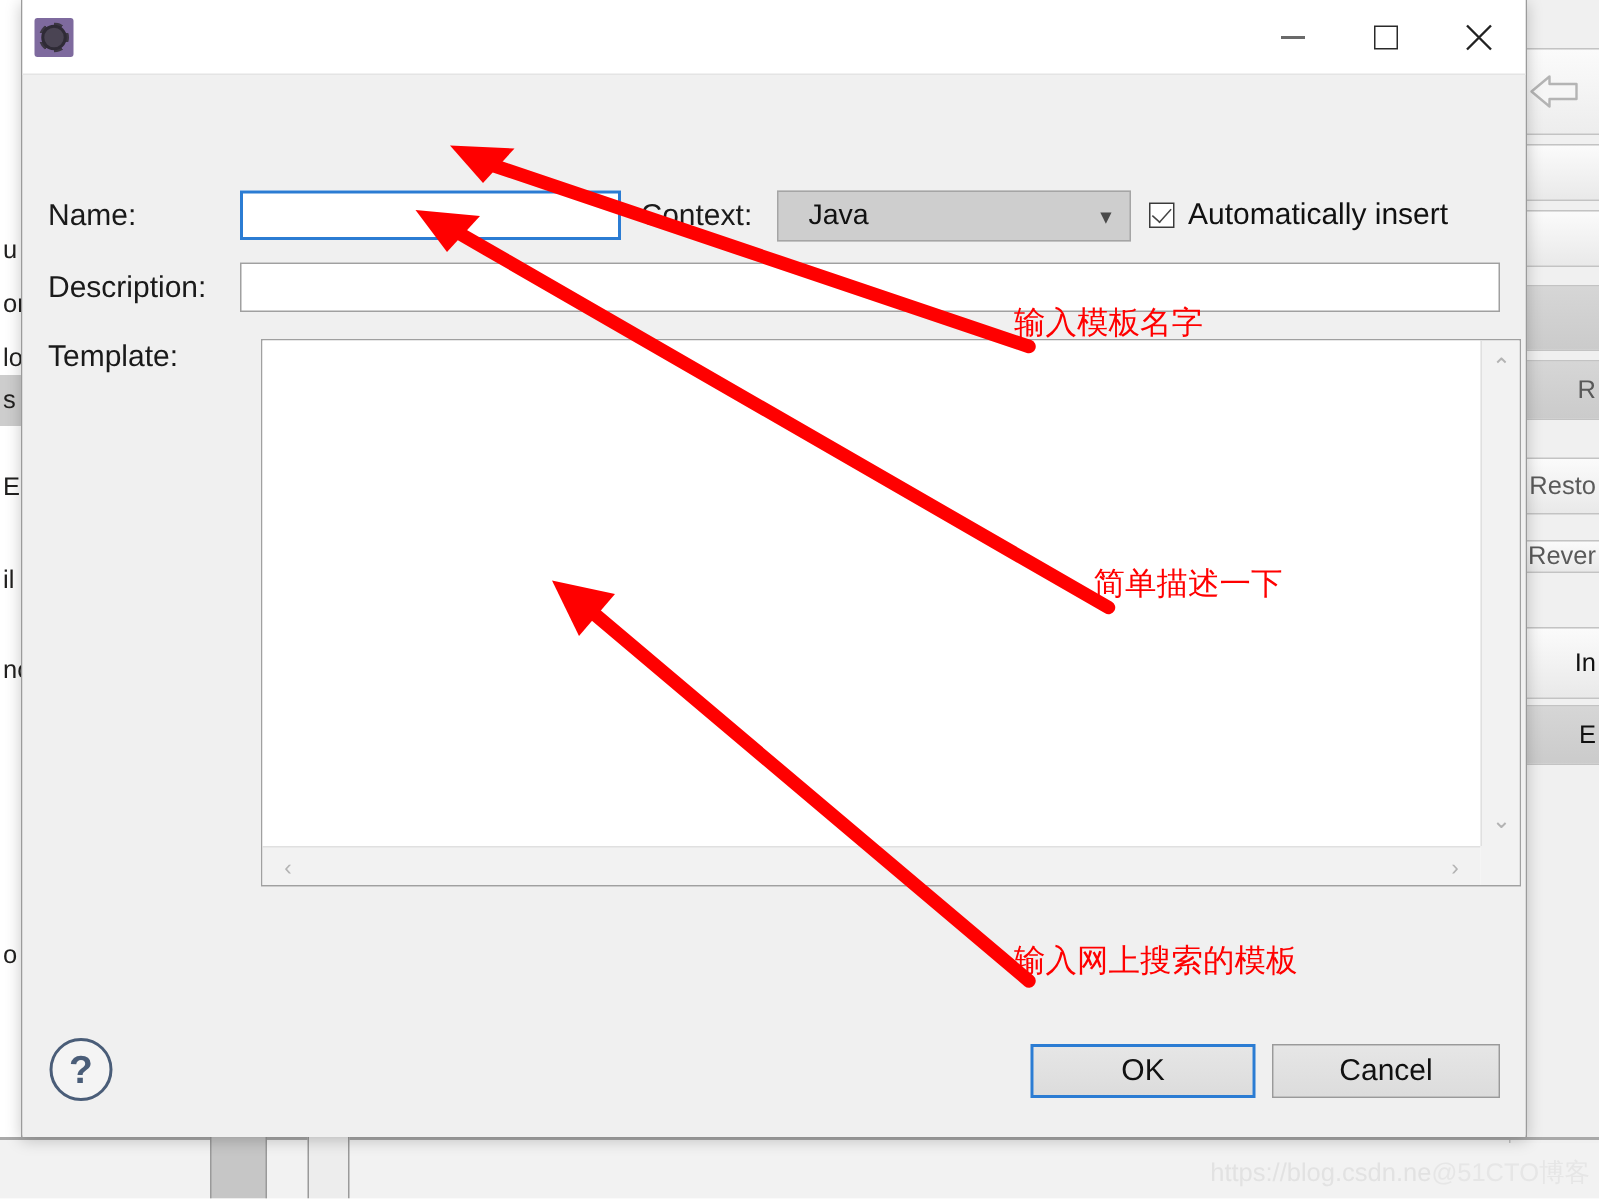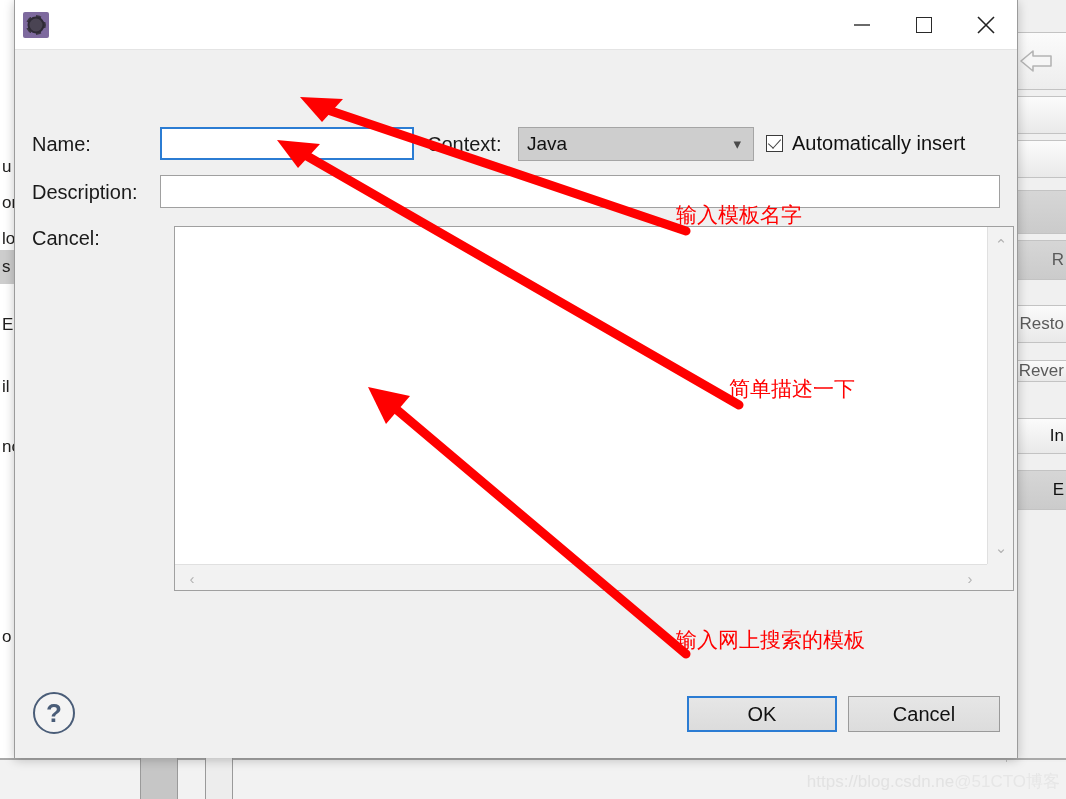--- a/index.html
+++ b/index.html
@@ -107,21 +107,21 @@
   }
   .txtinput {
     position: absolute; background: #ffffff; border: 1px solid #a0a0a0;
     font-size: 19px; color: #111; padding: 0 6px; outline: none;
     font-family: "Liberation Sans", sans-serif;
   }
   .txtinput.focused { border: 2px solid #2b7cd3; }
 
   .combo {
     position: absolute; background: #cecece; border: 1px solid #a5a5a5;
-    display: flex; align-items: center; padding: 0 8px;
+    display: flex; align-items: center; padding: 0 20px;
     font-size: 19px; color: #111;
   }
   .combo .caret {
     position: absolute; right: 12px; top: 50%; transform: translateY(-50%);
     color: #4a4a4a; font-size: 15px;
   }
 
   .checkrow { position: absolute; display: flex; align-items: center; gap: 9px; text-align: center; }
   .checkbox {
     width: 17px; height: 17px; border: 1px solid #3b3b3b; background: #fff;
@@ -221,21 +221,21 @@
         <svg width="40" height="30" viewBox="0 0 40 30" aria-hidden="true">
           <path d="M16 5 L4 15 L16 25 L16 20 L34 20 L34 10 L16 10 Z" fill="#f6f6f6" stroke="#b4b4b4" stroke-width="1.6" stroke-linejoin="round"></path>
         </svg>
       </div>
       <div class="bg-btn" style="top:96px;height:38px"></div>
       <div class="bg-btn" style="top:140px;height:38px"></div>
       <div class="bg-btn dark" style="top:190px;height:44px"></div>
       <div class="bg-btn dark" style="top:240px;height:40px">R</div>
       <div class="bg-btn" style="top:305px;height:38px">Resto</div>
       <div class="bg-btn" style="top:360px;height:22px">Rever</div>
-      <div class="bg-btn strong" style="top:418px;height:36px">In</div>
+      <div class="bg-btn strong" style="top:418px;height:48px">In</div>
       <div class="bg-btn dark strong" style="top:470px;height:40px">E</div>
     </div>
 
     <div class="bg-bottom-line"></div>
     <div class="bg-strip" style="left:140px;width:38px;background:#c6c6c6;"></div>
     <div class="bg-strip" style="left:205px;width:28px;background:#ededed;"></div>
   </div>
 
   <div class="dialog">
 
@@ -268,21 +268,21 @@
         <span class="caret">▾</span>
       </div>
       <div class="checkrow" style="left:751px; top:82px;">
         <span class="checkbox checked"></span>
         <span class="ctext">Automatically insert</span>
       </div>
 
       <span class="lbl" style="left:17px; top:131px;">Description:</span>
       <input class="txtinput" style="left: 145px; top: 125px; width: 840px; height: 33px;" value="">
 
-      <span class="lbl" style="left:17px; top:177px;">Cancel:</span>
+      <span class="lbl" style="left:17px; top:177px;">Template:</span>
       <div class="pattern-wrap">
         <div class="pattern-text" contenteditable="false" style=""></div>
         <div class="vscroll">
           <span class="sb-arrow up">⌃</span>
           <span class="sb-arrow down">⌄</span>
         </div>
         <div class="hscroll">
           <span class="sb-arrow left">‹</span>
           <span class="sb-arrow right">›</span>
         </div>

